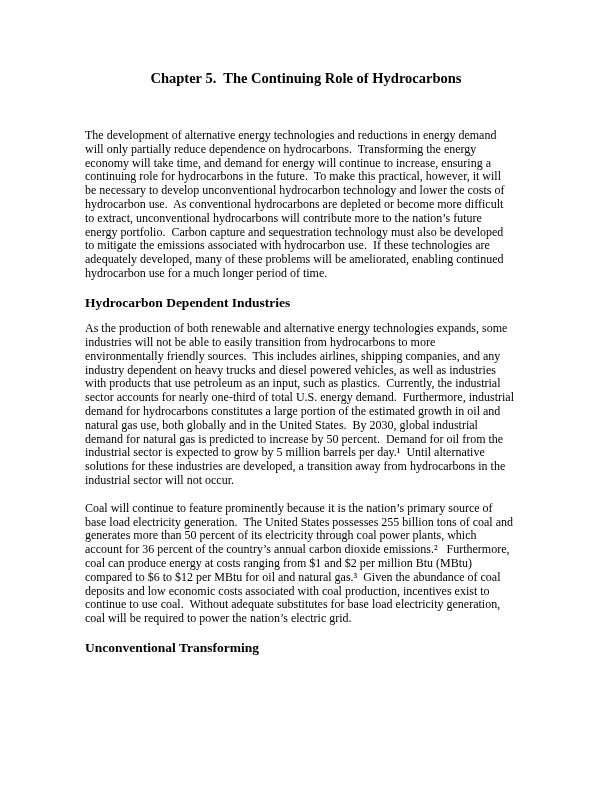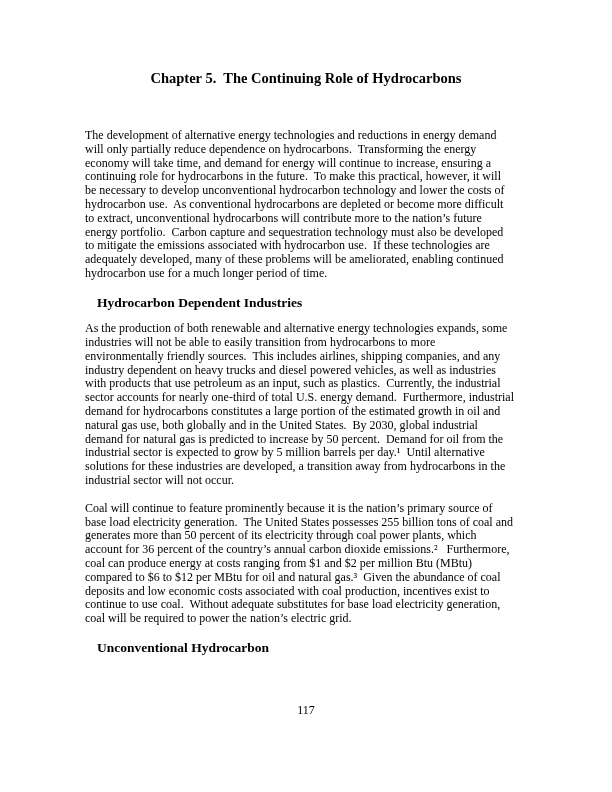--- a/index.html
+++ b/index.html
@@ -30,21 +30,21 @@
     font-size: 12px;
     line-height: 13.8px;
     text-align: left;
     margin: 0 13px 14px 0;
     white-space: pre-wrap;
   }
   .section-heading {
     font-size: 13.5px;
     font-weight: bold;
     line-height: 15.5px;
-    margin: 0 0 12px 12px;
+    margin: 0 0 12px 0;
     white-space: pre-wrap;
   }
   .page-footer {
     position: absolute;
     left: 0;
     right: 0;
     top: 703px;
     text-align: center;
     font-size: 12px;
     line-height: 14px;
@@ -58,18 +58,17 @@
   <h1 class="chapter-title">Chapter 5.  The Continuing Role of Hydrocarbons</h1>
 
   <p class="body-par">The development of alternative energy technologies and reductions in energy demand will only partially reduce dependence on hydrocarbons.  Transforming the energy economy will take time, and demand for energy will continue to increase, ensuring a continuing role for hydrocarbons in the future.  To make this practical, however, it will be necessary to develop unconventional hydrocarbon technology and lower the costs of hydrocarbon use.  As conventional hydrocarbons are depleted or become more difficult to extract, unconventional hydrocarbons will contribute more to the nation’s future energy portfolio.  Carbon capture and sequestration technology must also be developed to mitigate the emissions associated with hydrocarbon use.  If these technologies are adequately developed, many of these problems will be ameliorated, enabling continued hydrocarbon use for a much longer period of time.</p>
 
   <h2 class="section-heading">Hydrocarbon Dependent Industries</h2>
 
   <p class="body-par">As the production of both renewable and alternative energy technologies expands, some industries will not be able to easily transition from hydrocarbons to more environmentally friendly sources.  This includes airlines, shipping companies, and any industry dependent on heavy trucks and diesel powered vehicles, as well as industries with products that use petroleum as an input, such as plastics.  Currently, the industrial sector accounts for nearly one-third of total U.S. energy demand.  Furthermore, industrial demand for hydrocarbons constitutes a large portion of the estimated growth in oil and natural gas use, both globally and in the United States.  By 2030, global industrial demand for natural gas is predicted to increase by 50 percent.  Demand for oil from the industrial sector is expected to grow by 5 million barrels per day.¹  Until alternative solutions for these industries are developed, a transition away from hydrocarbons in the industrial sector will not occur.</p>
 
   <p class="body-par">Coal will continue to feature prominently because it is the nation’s primary source of base load electricity generation.  The United States possesses 255 billion tons of coal and generates more than 50 percent of its electricity through coal power plants, which account for 36 percent of the country’s annual carbon dioxide emissions.²   Furthermore, coal can produce energy at costs ranging from $1 and $2 per million Btu (MBtu) compared to $6 to $12 per MBtu for oil and natural gas.³  Given the abundance of coal deposits and low economic costs associated with coal production, incentives exist to continue to use coal.  Without adequate substitutes for base load electricity generation, coal will be required to power the nation’s electric grid.</p>
 
-  <h2 class="section-heading">Unconventional Hydrocarbon</h2>
+  <h2 class="section-heading">Unconventional Transforming</h2>
 
 
-  <div class="page-footer">117</div>
 
 </div>
 
 </body></html>

